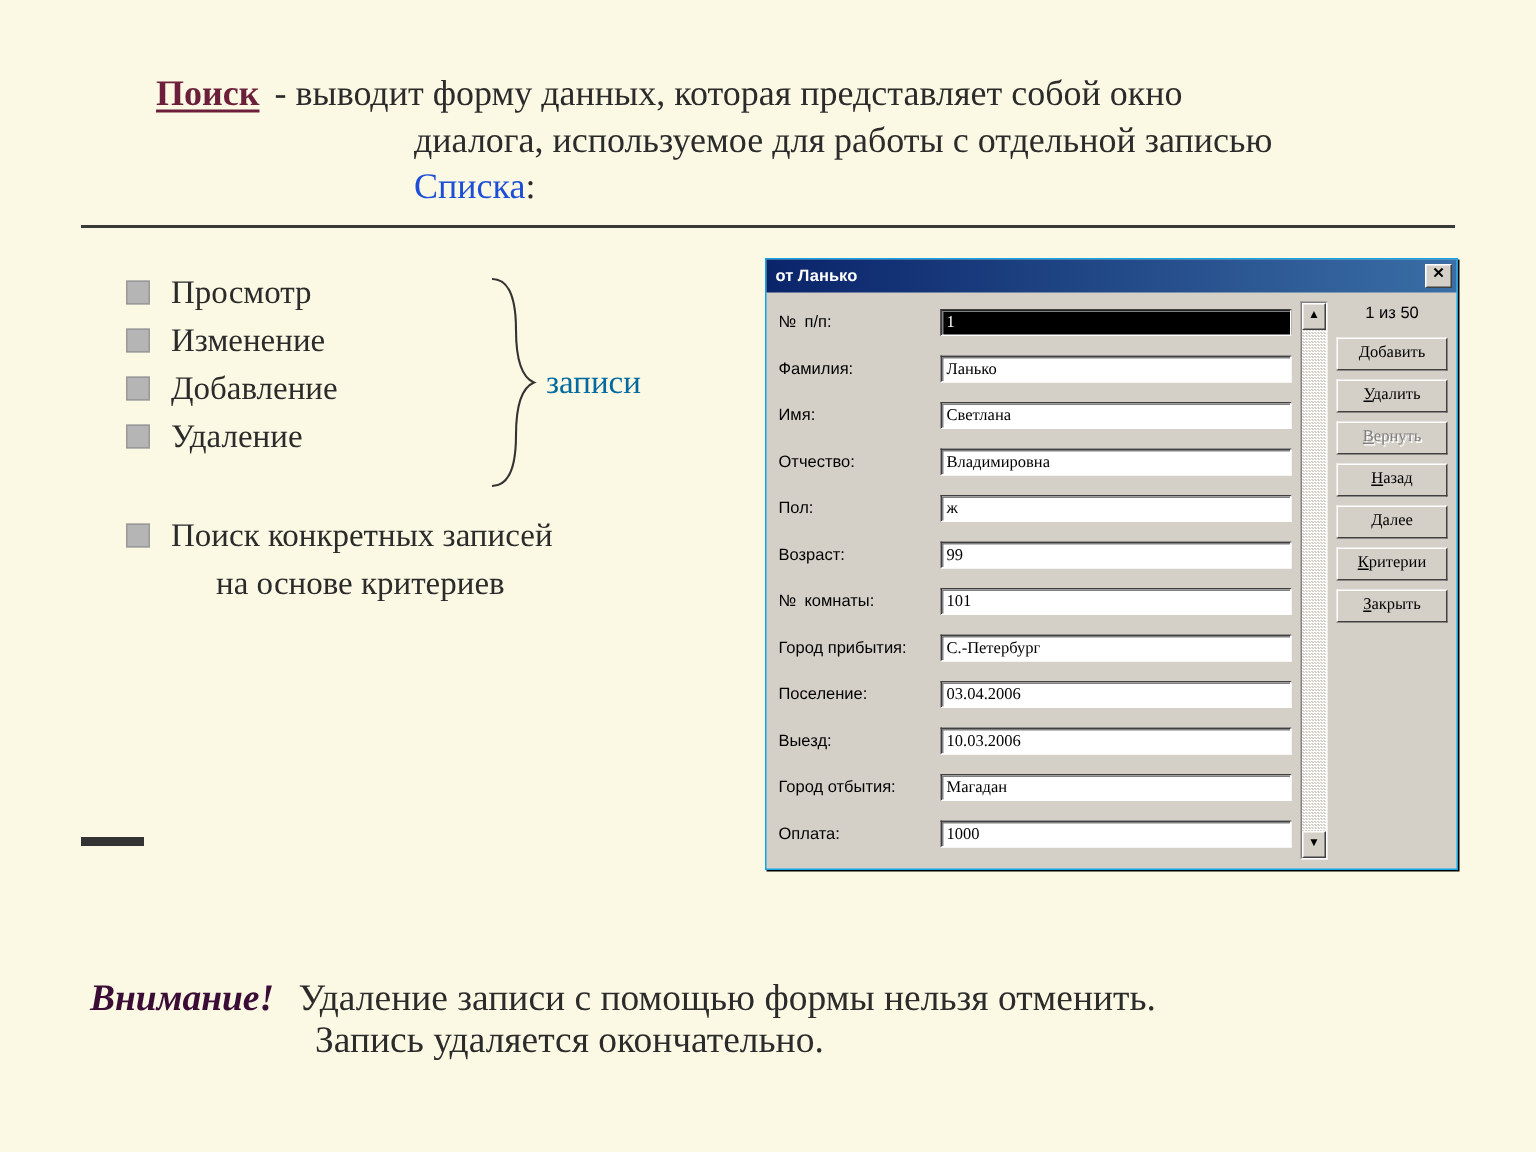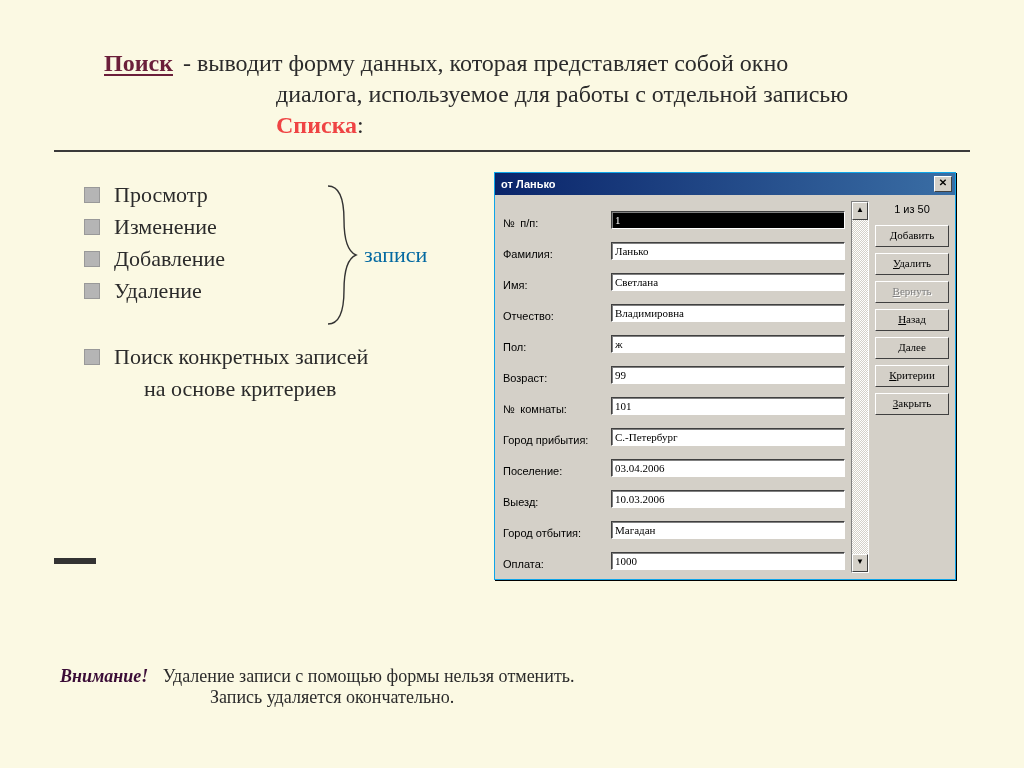--- a/index.html
+++ b/index.html
@@ -18,27 +18,27 @@
   .title-word {
     color: #6b1f3a;
     font-weight: bold;
     font-size: 24px;
     text-decoration: underline;
     text-underline-offset: 3px;
     margin-right: 6px;
   }
   .title-rest { font-size: 24px; color: #2b2b2b; line-height: 1.3; }
   .title-cont { margin-left: 172px; font-size: 24px; color: #2b2b2b; line-height: 1.3; }
-  .title-list { color: #ef4444; font-weight: bold; }
+  .title-list { color: #1d4ed8; font-weight: normal; }
   hr.rule {
     border: none;
     border-top: 2px solid #3a3a3a;
     margin: 8px 0 20px 0;
   }
-  .columns { display: flex; gap: 20px; align-items: flex-start; }
+  .columns { display: flex; gap: 36px; align-items: flex-start; }
   .left-col { flex: 0 0 420px; position: relative; }
   .right-col { flex: 0 0 460px; }
   .bullet-list { list-style: none; padding: 0; margin: 10px 0 30px 30px; }
   .bullet-list li { display: flex; align-items: center; gap: 14px; font-size: 22px; color: #2b2b2b; margin: 6px 0; }
   .sq { width: 14px; height: 14px; background: #b5b5b5; border: 1px solid #999; flex: 0 0 14px; }
   .bullet-list li.no-bullet { padding-left: 30px; }
   .bullet-list li.no-bullet .sq { visibility: hidden; }
   .brace-label {
     position: absolute;
     top: 70px;
@@ -85,21 +85,21 @@
     border-bottom-color: #404040;
     font-family: Arial;
     font-size: 10px;
     line-height: 12px;
     text-align: center;
     color: #000;
     cursor: default;
   }
   .win-body { display: flex; padding: 6px 6px 6px 8px; gap: 6px; }
   .form-fields { flex: 1; }
-  .field-row { display: flex; align-items: flex-end; margin-bottom: 3px; height: 28px; }
+  .field-row { display: flex; align-items: center; margin-bottom: 3px; height: 28px; }
   .field-label { flex: 0 0 108px; font-size: 11px; }
   .field-input {
     flex: 1;
     height: 16px;
     background: #fff;
     border: 1px solid #7b7b7b;
     border-top-color: #404040;
     border-left-color: #404040;
     border-right-color: #fff;
     border-bottom-color: #fff;
@@ -148,21 +148,21 @@
     color:#000;
   }
   .win-btn.disabled { color:#808080; text-shadow: 1px 1px 0 #fff; }
   .ul-letter { text-decoration: underline; }
 
   .footer {
     position: absolute;
     bottom: 60px;
     left: 60px;
     right: 60px;
-    font-size: 18px;
+    font-size: 25px;
     color: #2b2b2b;
   }
   .footer .warn { font-style: italic; font-weight: bold; color: #3a0c36; margin-right: 10px; }
   .footer .line2 { margin-left: 150px; }
 </style>
 </head>
 <body>
 
 <div class="slide-inner">
   <div class="title-block">

